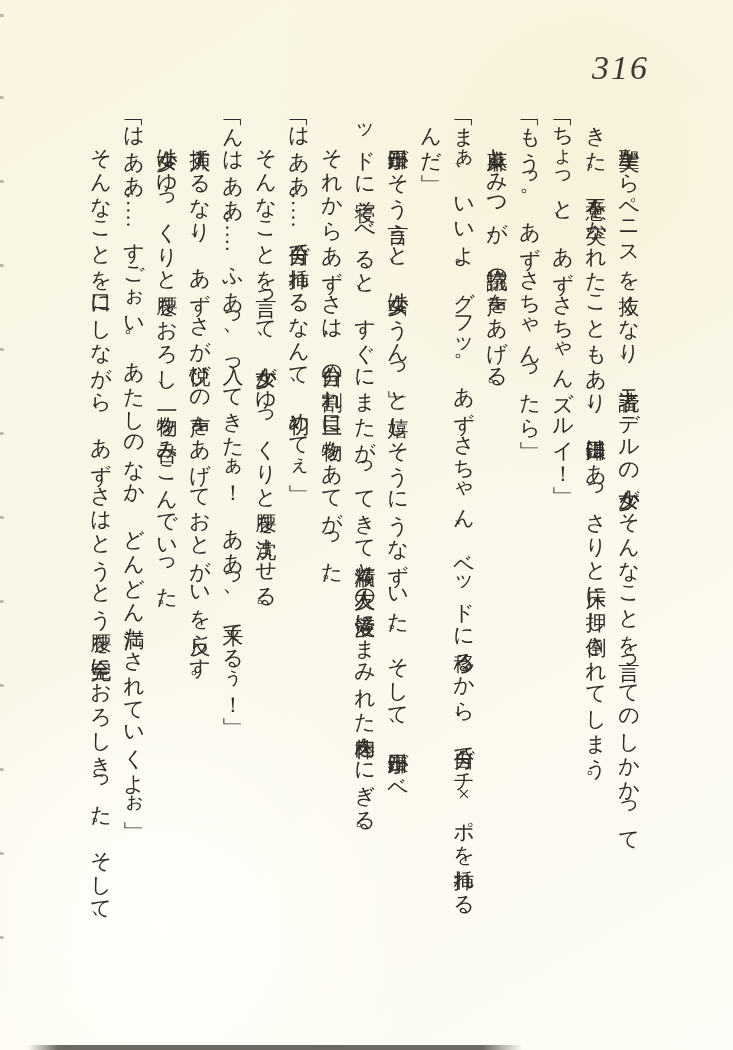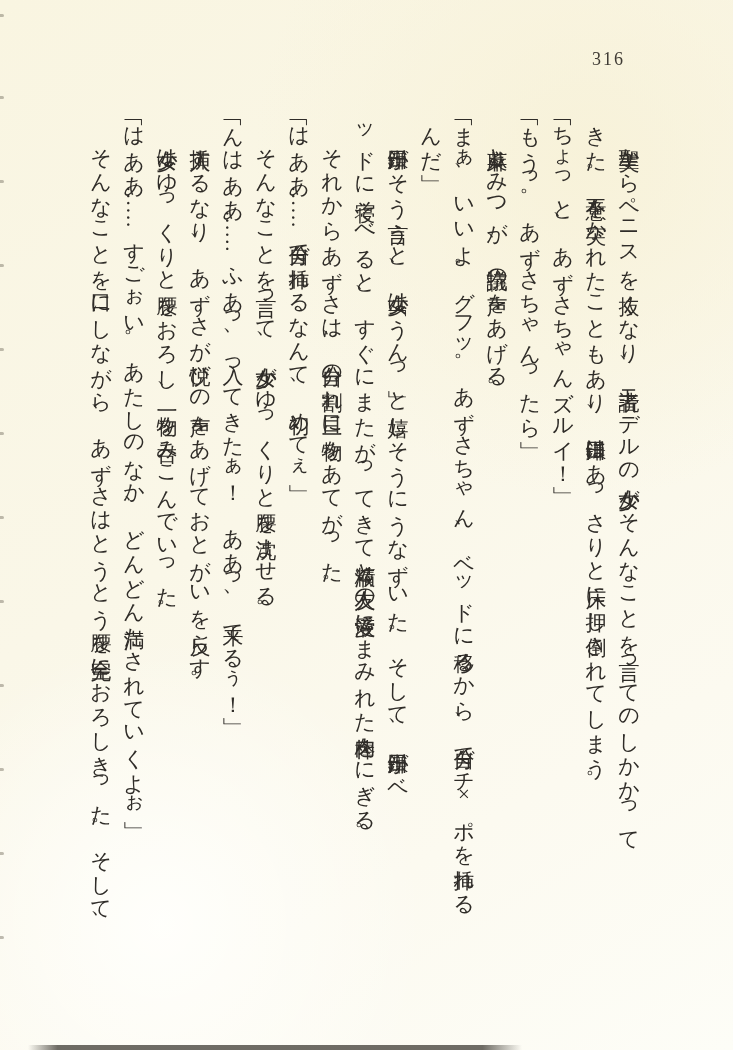--- a/index.html
+++ b/index.html
@@ -16,21 +16,22 @@
     overflow: hidden;
     background:
       radial-gradient(ellipse 60% 45% at 22% 88%, rgba(255,255,252,0.95), rgba(255,255,252,0) 60%),
       radial-gradient(ellipse 70% 50% at 80% 15%, rgba(247,241,215,0.85), rgba(247,241,215,0) 65%),
       linear-gradient(150deg, #f9f5e1 0%, #faf7e8 45%, #fcfaf0 75%, #fdfdf7 100%);
   }
   .page-number {
     position: absolute;
     top: 49px;
     left: 592px;
-    font-size: 18px;
+    font-size: 34px;
+    font-style: italic;
     letter-spacing: 2px;
     color: #3f3b34;
   }
   .text-block {
     position: absolute;
     top: 112px;
     right: 88px;
     height: 852px;
     writing-mode: vertical-rl;
     text-orientation: mixed;

